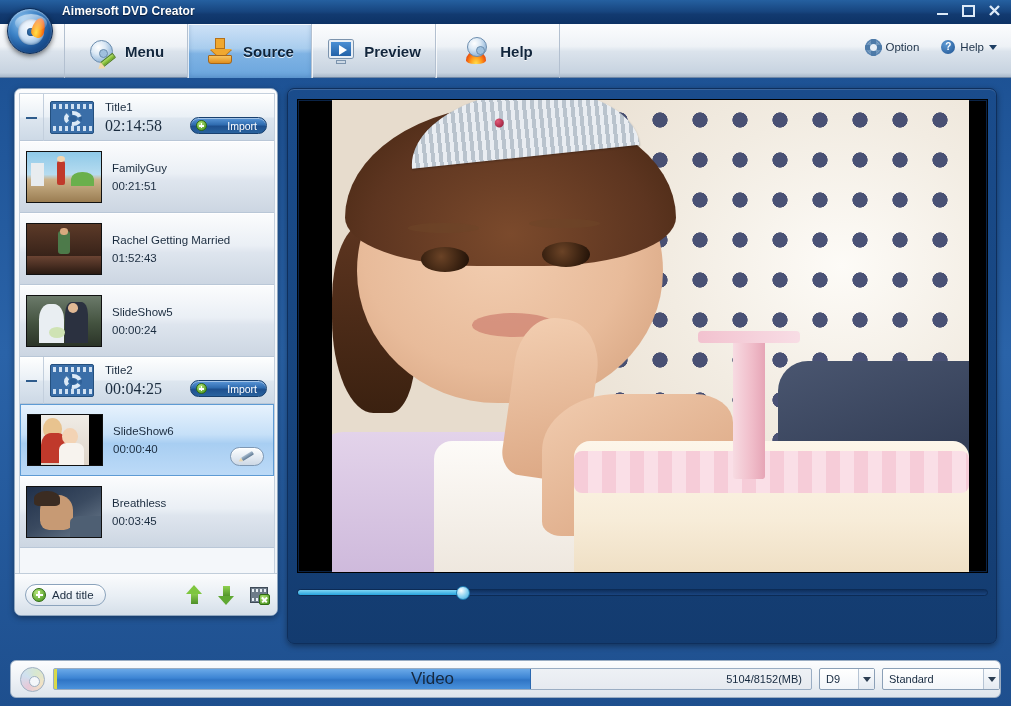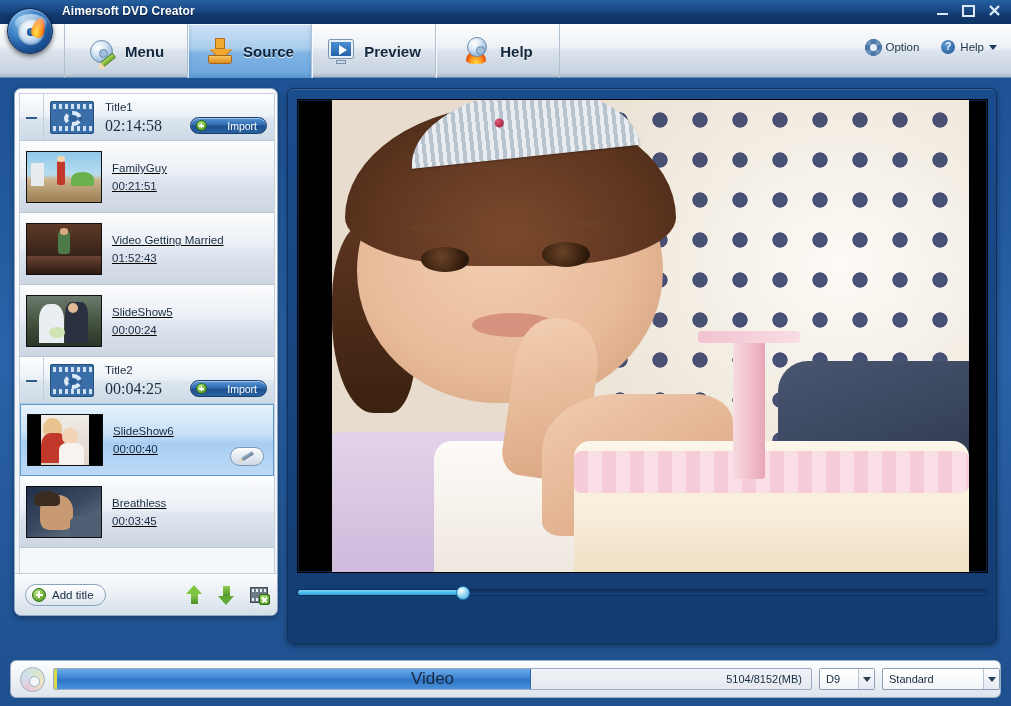--- a/index.html
+++ b/index.html
@@ -228,21 +228,21 @@
   .plus-ic::before, .plus-ic::after {
     content:""; position:absolute; background:#fff;
   }
   .plus-ic::before { left:2px; top:4px; width:5px; height:1.5px; }
   .plus-ic::after { left:3.7px; top:2.2px; width:1.5px; height:5px; }
 
   .clip-row {
     display:flex; align-items:center; height:72px; padding:4px 6px; cursor:pointer;
     position:relative;
     background: linear-gradient(180deg,#fbfcfd 0%,#eaeff5 45%,#dee5ee 55%,#ccd6e2 100%);
-    border-bottom:1px solid #b9c7d7; border-top:1px solid #fff;text-decoration:underline;
+    border-bottom:1px solid #b9c7d7; border-top:1px solid #fff;
   }
   .clip-row.selected {
     background: linear-gradient(180deg,#e7f2fd 0%,#c6e0f8 42%,#a8cef2 55%,#bcdaf7 100%);
     border:1px solid #5e9bd4;
   }
   .thumb {
     width:76px; height:52px; flex:none; background:#000;
     border:1px solid #111; position:relative; overflow:hidden;
   }
   .clip-txt { margin-left:10px; display:flex; flex-direction:column; gap:6px; }
@@ -685,21 +685,21 @@
       </div>
 
       <div class="clip-row">
         <div class="thumb">
           <div style="position:absolute;inset:0;background:linear-gradient(180deg,#5c3a28 0%,#3a241a 60%,#1d120c 100%)"></div>
           <div style="position:absolute;left:42%;top:14%;width:16%;height:46%;background:#4d7a4a;border-radius:3px"></div>
           <div style="position:absolute;left:45%;top:8%;width:10%;height:13%;background:#d9a97f;border-radius:50%"></div>
           <div style="position:absolute;left:0;bottom:0;width:100%;height:36%;background:linear-gradient(180deg,#6b4433,#2a1a12)"></div>
         </div>
         <div class="clip-txt">
-          <div class="clip-name">Video Getting Married</div>
+          <div class="clip-name">Rachel Getting Married</div>
           <div class="clip-time">01:52:43</div>
         </div>
       </div>
 
       <div class="clip-row">
         <div class="thumb">
           <div style="position:absolute;inset:0;background:linear-gradient(180deg,#6b7a6a 0%,#43523f 55%,#2b3428 100%)"></div>
           <div style="position:absolute;left:16%;top:16%;width:34%;height:78%;background:#e9eef2;border-radius:40% 40% 0 0"></div>
           <div style="position:absolute;left:52%;top:12%;width:30%;height:82%;background:#2b3140;border-radius:30% 30% 0 0"></div>
           <div style="position:absolute;left:55%;top:14%;width:14%;height:20%;background:#e0b894;border-radius:50%"></div>

